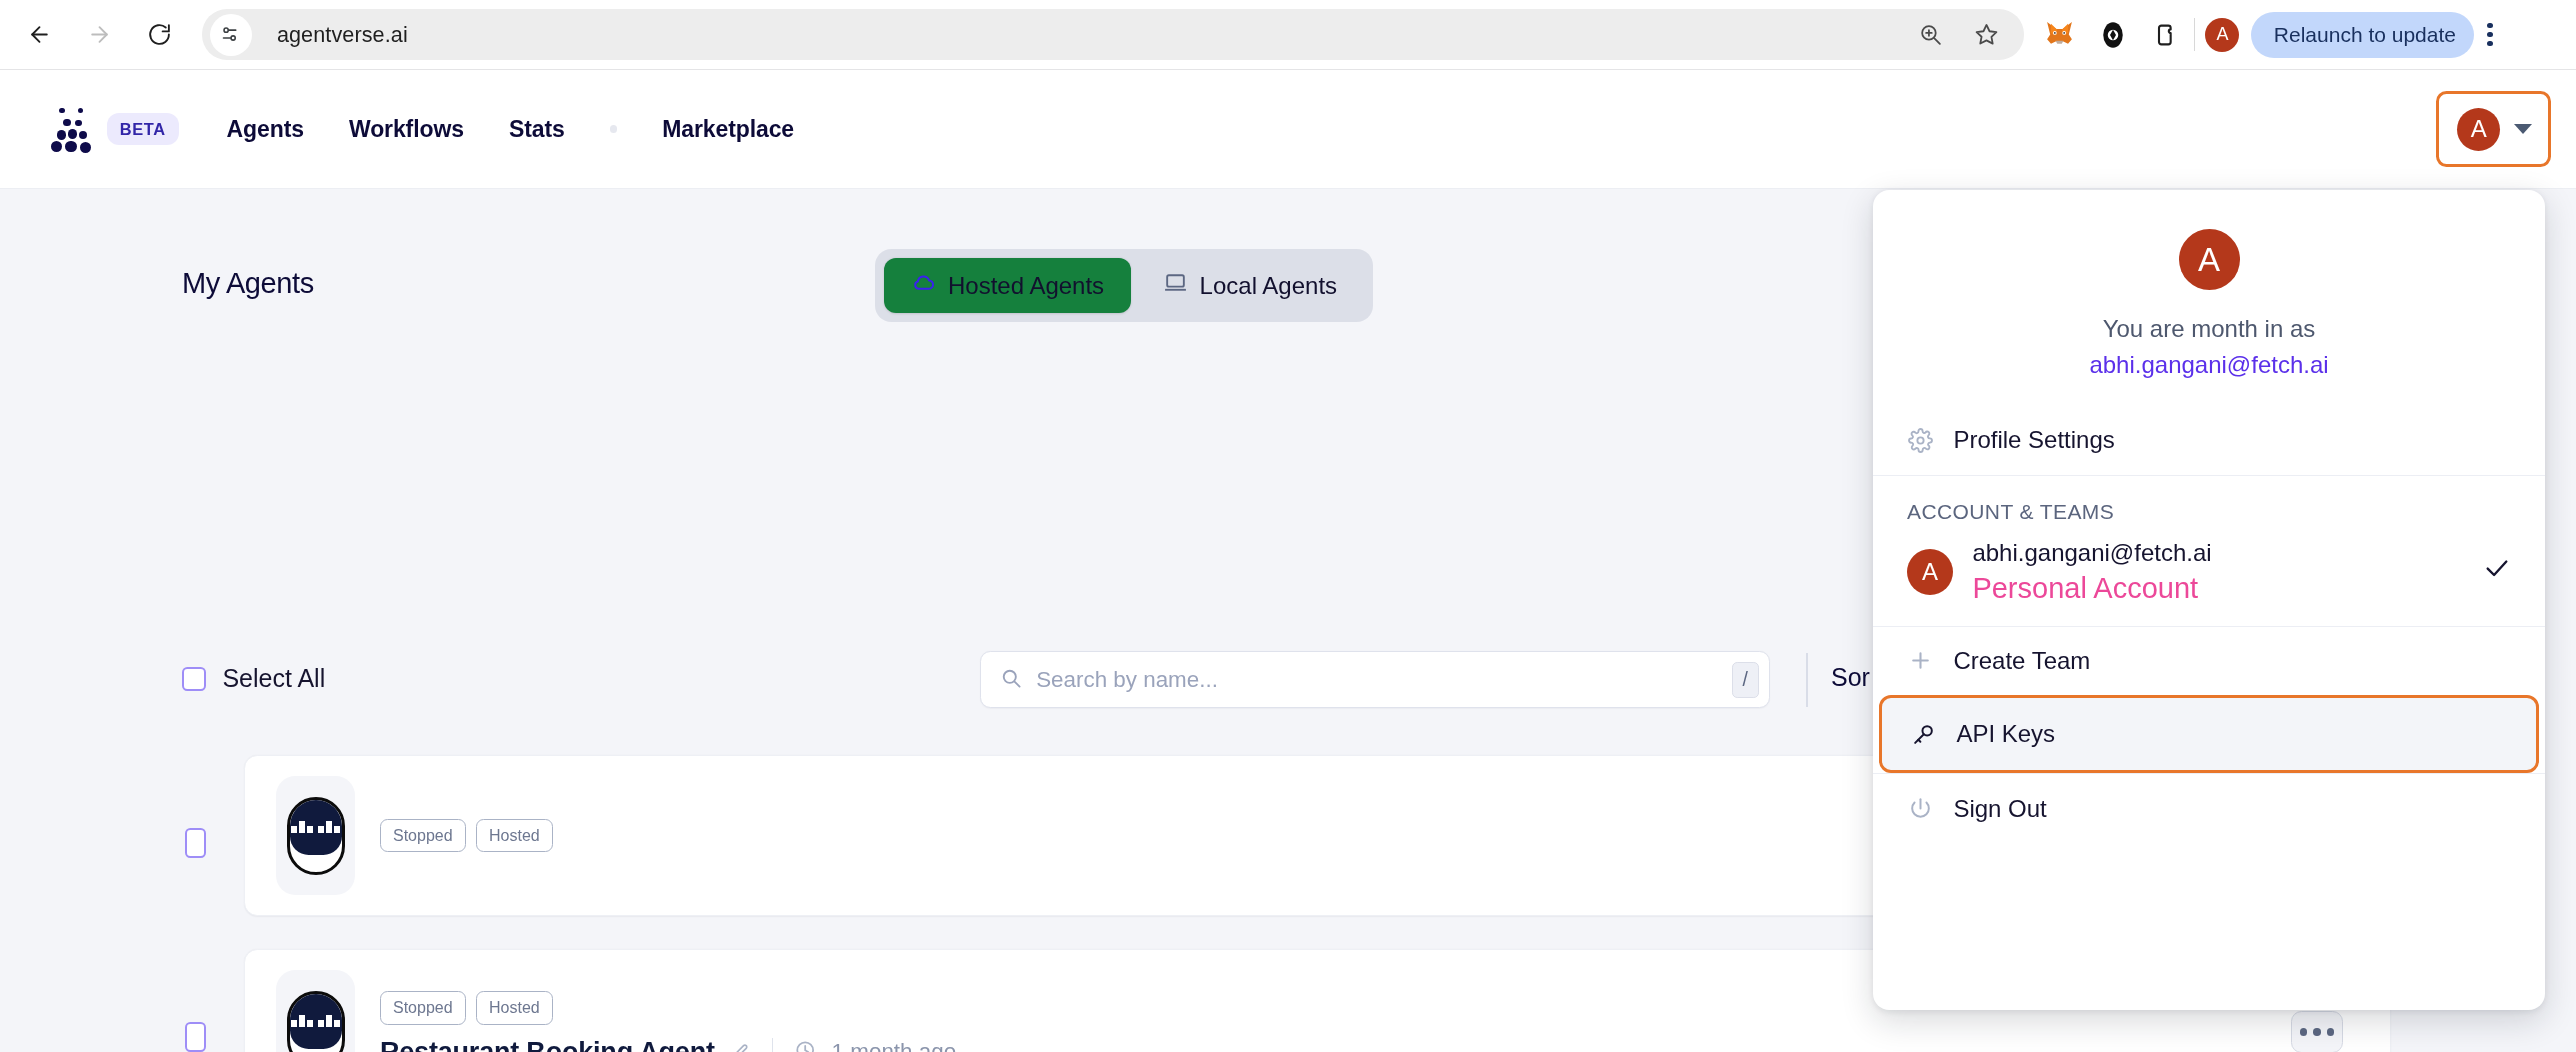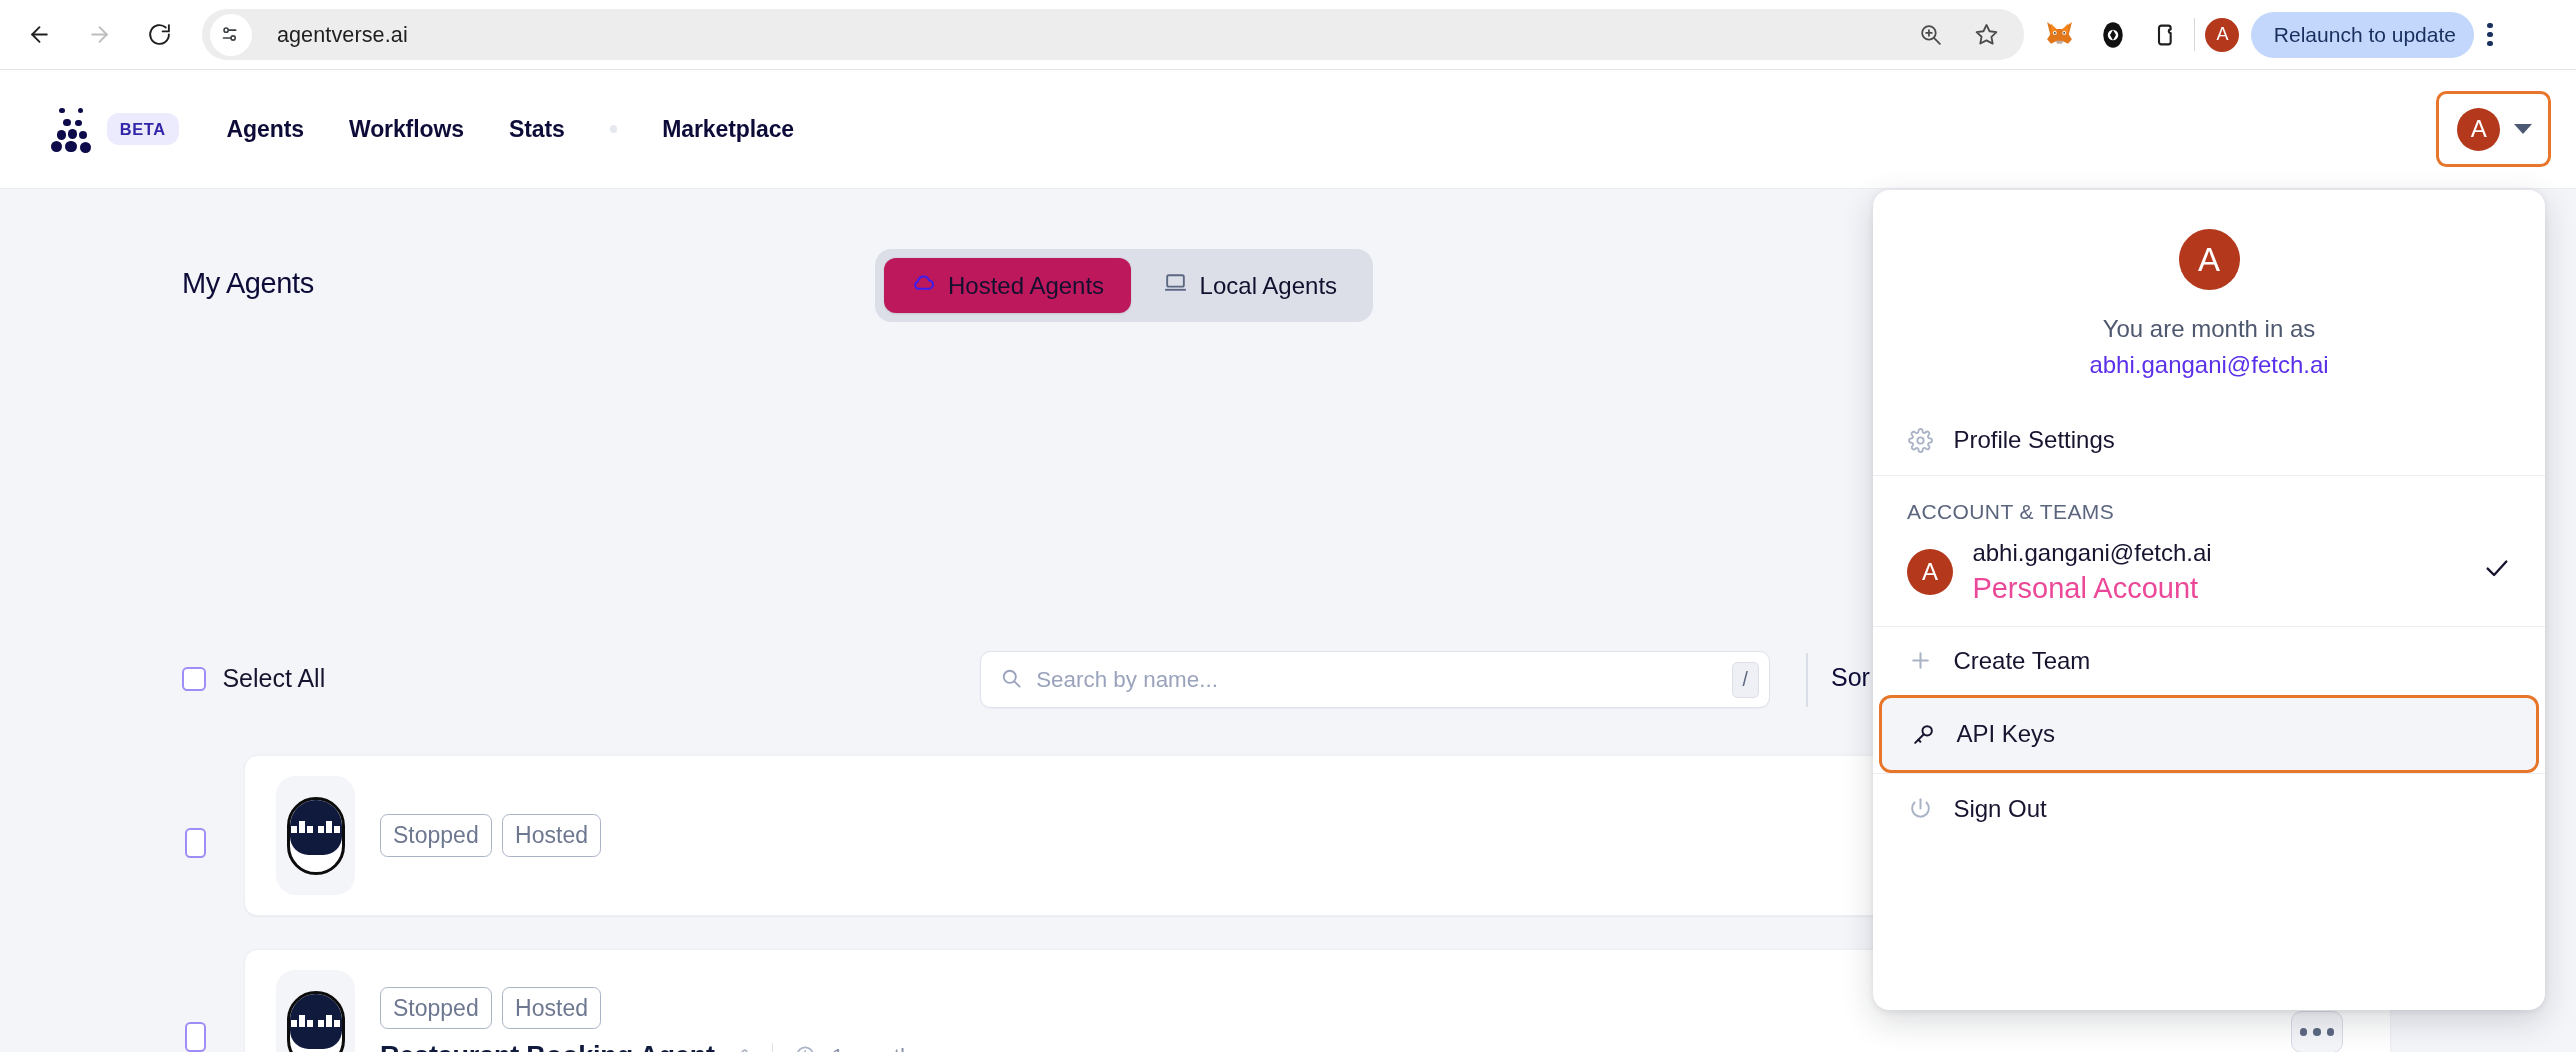--- a/index.html
+++ b/index.html
@@ -115,21 +115,21 @@
   .segmented {
     position: absolute; left: 875px; top: 60px;
     background: #dcdfe8; border-radius: 16.4px; padding: 9px;
     display: flex; gap: 4.5px;
   }
   .seg {
     display: flex; align-items: center; gap: 12px;
     padding: 12px 27px; border-radius: 12px;
     font-size: 24px; color: #12102e; font-weight: 400;
   }
-  .seg.active { background: #be185d; box-shadow: 0 0.7px 2.2px rgba(0,0,0,.12); }
+  .seg.active { background: #15803d; box-shadow: 0 0.7px 2.2px rgba(0,0,0,.12); }
 
   .row-tools { position: absolute; top: 462px; left: 0; width: 100%; }
   .select-all {
     position: absolute; left: 182px; top: 13.4px;
     display: flex; align-items: center; gap: 16.4px;
   }
   .cbx {
     width: 24px; height: 24px; border: 2.2px solid #9e8df7;
     border-radius: 5.2px; background: #fff;
   }
@@ -184,21 +184,21 @@
     display: flex; align-items: center; justify-content: center; gap: 5.2px;
   }
   .pix { display: flex; align-items: flex-end; gap: 2.2px; }
   .pix i { display: block; width: 6px; background: #ffffff; }
   .pix i.s { height: 6.7px; }
   .pix i.t { height: 12px; }
   .agent-info { margin-left: 25px; display: flex; flex-direction: column; gap: 12px; }
   .badges { display: flex; gap: 10.4px; }
   .badge {
     border: 1.5px solid #aab3c6; border-radius: 7.5px;
-    padding: 6.7px 12px; font-size: 23px; color: #6d7governing;
+    padding: 6.7px 12px; font-size: 16px; color: #6d7governing;
     color: #6d7790;
   }
   .agent-line { display: flex; align-items: center; gap: 15px; }
   .agent-name { font-size: 27px; font-weight: 700; color: #101a3d; letter-spacing: -0.2px; }
   .meta-div { width: 1.5px; height: 28px; background: #dfe3ec; margin: 0 6px; }
   .agent-time { font-size: 22.4px; color: #8b95ac; }
 
   .more-btn {
     position: absolute; left: 2291px; top: 1011px;
     width: 52px; height: 42px;

